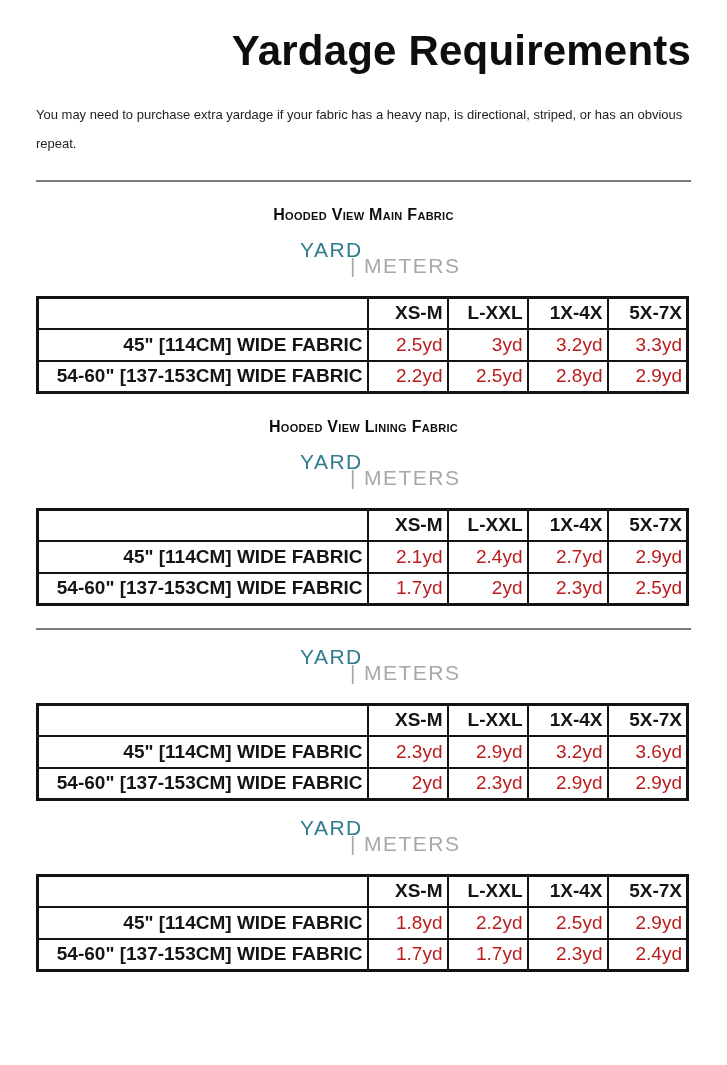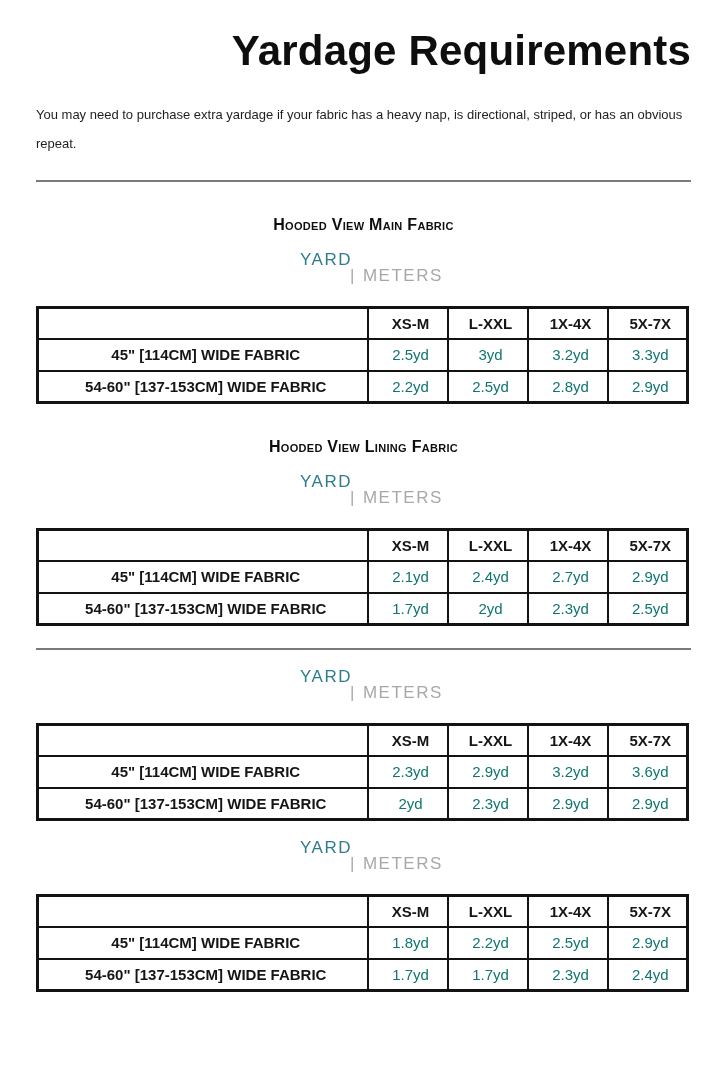--- a/index.html
+++ b/index.html
@@ -36,57 +36,57 @@
   }
 
   h2.section-heading {
     text-align: center;
     font-size: 16px;
     line-height: 17px;
     font-weight: 700;
     font-variant: small-caps;
     letter-spacing: 0.3px;
     color: #0e0e0e;
-    margin: 34px 0 0 0;
+    margin: 24px 0 0 0;
   }
 
   .unit-toggle {
     margin: 19px 0 0 264px;
-    font-size: 17px;
+    font-size: 21px;
     line-height: 16px;
     letter-spacing: 1.5px;
   }
   .unit-toggle a { text-decoration: none; cursor: pointer; }
   .unit-toggle .unit-active { color: #2e7c8d; }
   .unit-toggle .toggle-line2 { display: block; margin-left: 50px; }
   .unit-toggle .sep { color: #a8a8a8; margin-right: 7px; }
   .unit-toggle .unit-inactive { color: #a8a8a8; }
 
   table.yardage-table {
     border-collapse: collapse;
     table-layout: fixed;
     width: 650px;
     margin: 22px 0 0 0;
     border: 3px solid #131313;
   }
   table.yardage-table th,
   table.yardage-table td {
     border: 2px solid #131313;
-    font-size: 15px;
-    text-align: center;
+    font-size: 19px;
+    text-align: right;
     vertical-align: middle;
     padding: 0 4px 0 10px;
     overflow: hidden;
     white-space: nowrap;
   }
   table.yardage-table thead tr { height: 31px; }
   table.yardage-table tbody tr { height: 32px; }
   table.yardage-table th { font-weight: 700; color: #151515; }
   table.yardage-table td.row-label { font-weight: 700; color: #151515; }
-  table.yardage-table td.val { font-weight: 400; color: #0f766e; }
+  table.yardage-table td.val { font-weight: 400; color: #b91c1c; }
   col.c-label { width: 330px; }
   col.c-size { width: 80px; }
 </style>
 </head>
 <body>
 
 <div class="page">
 
   <h1 class="page-title">Yardage Requirements</h1>
 

